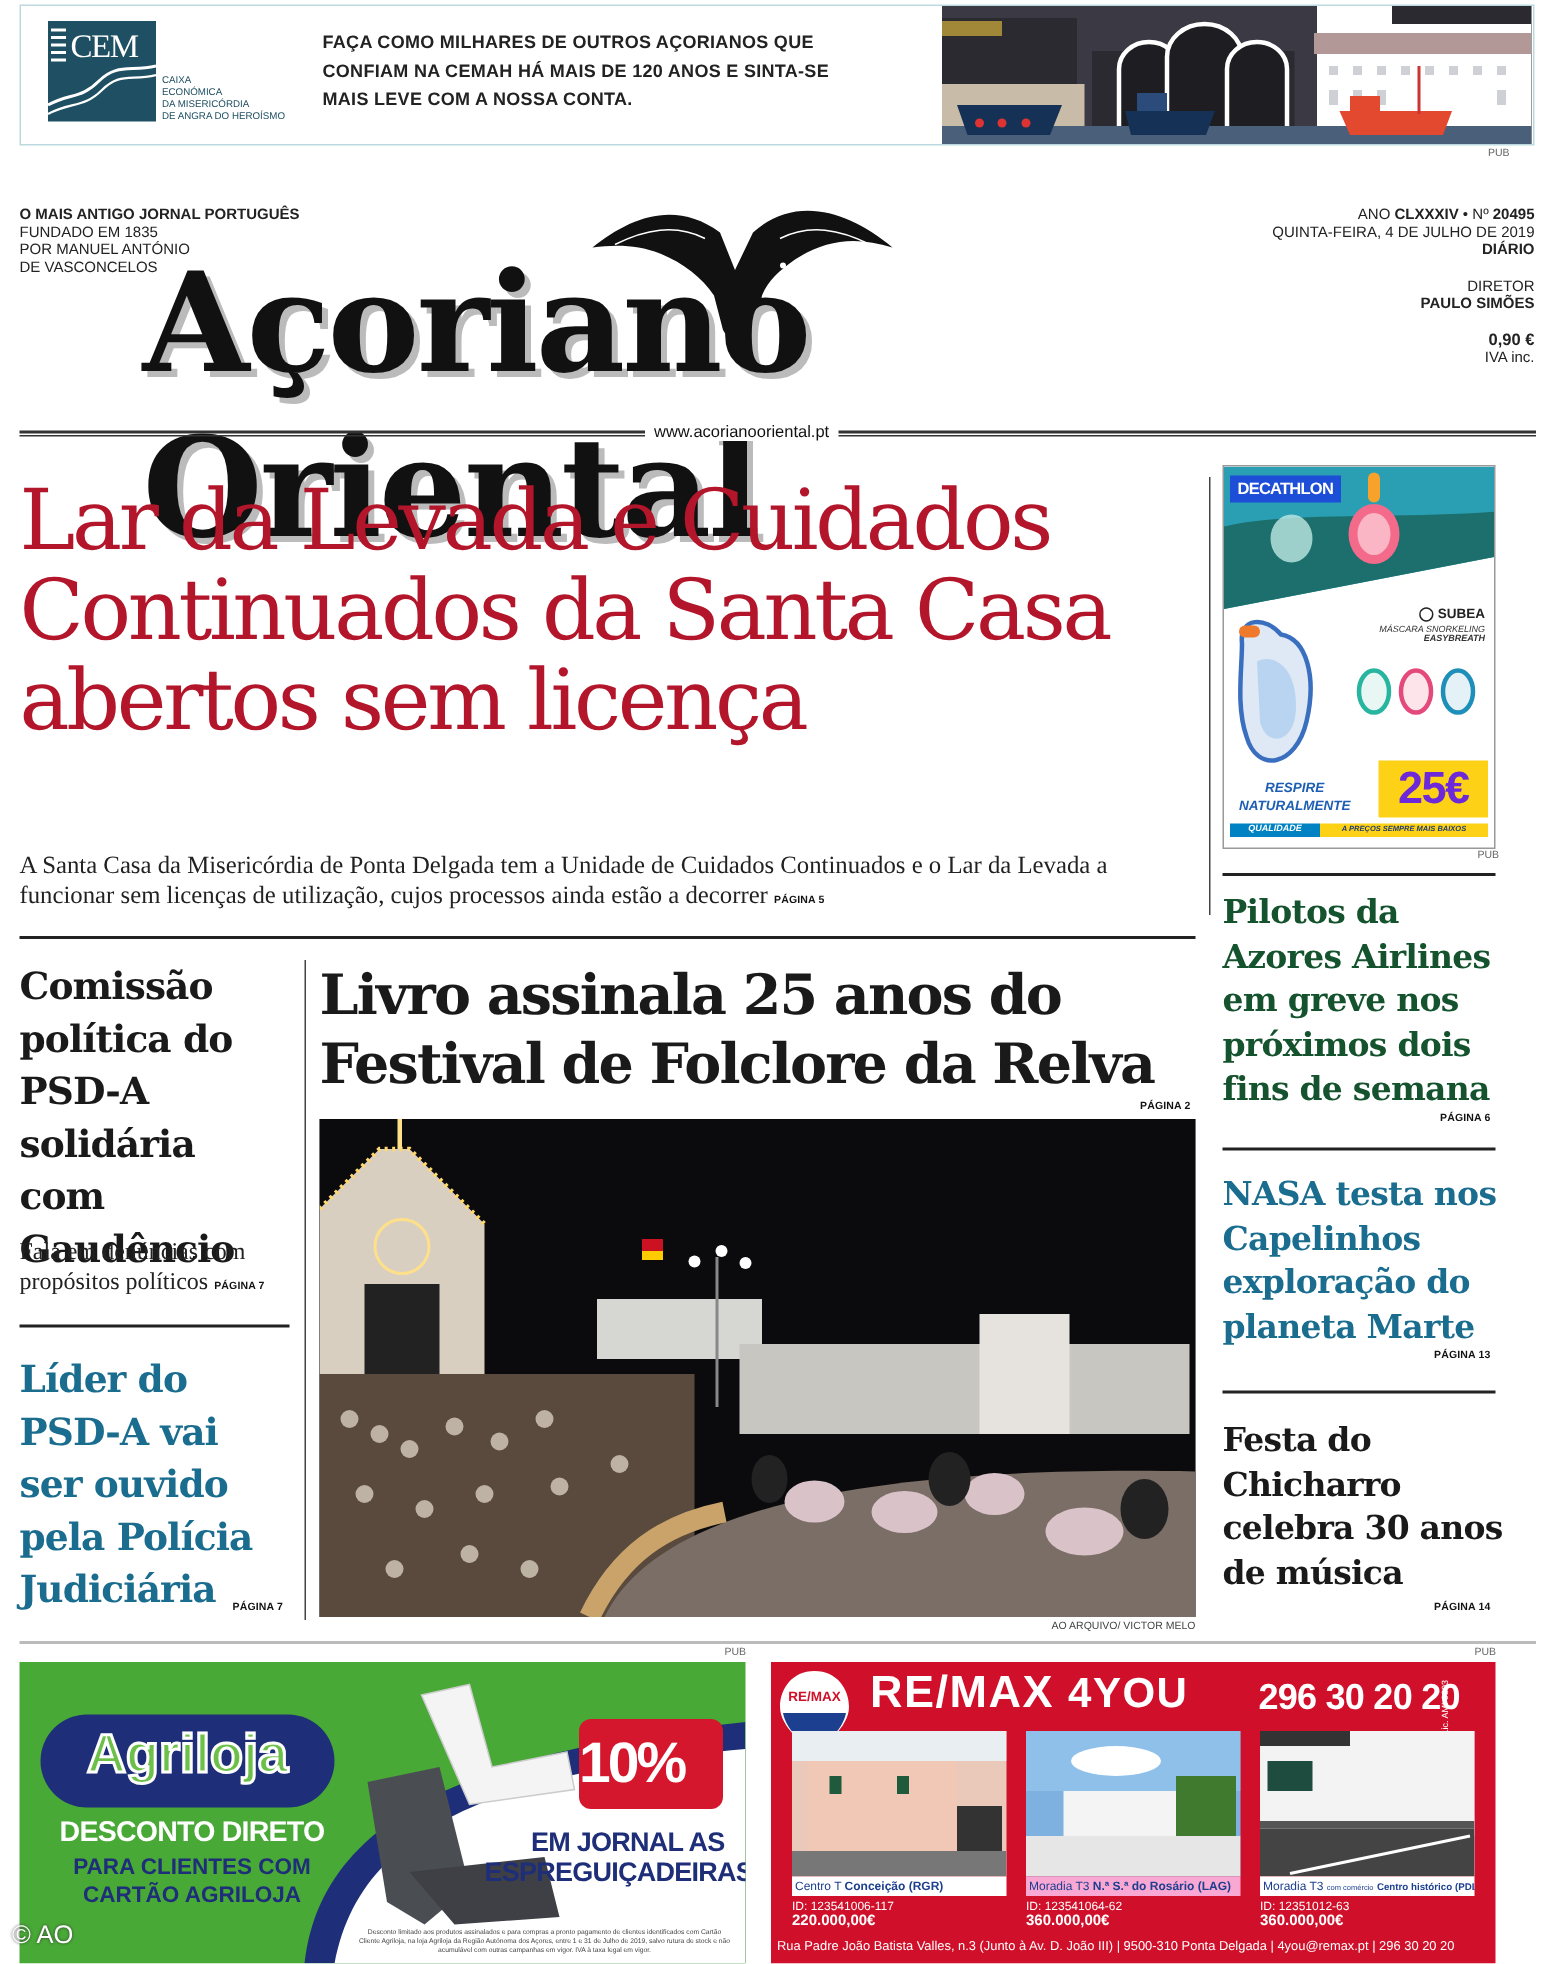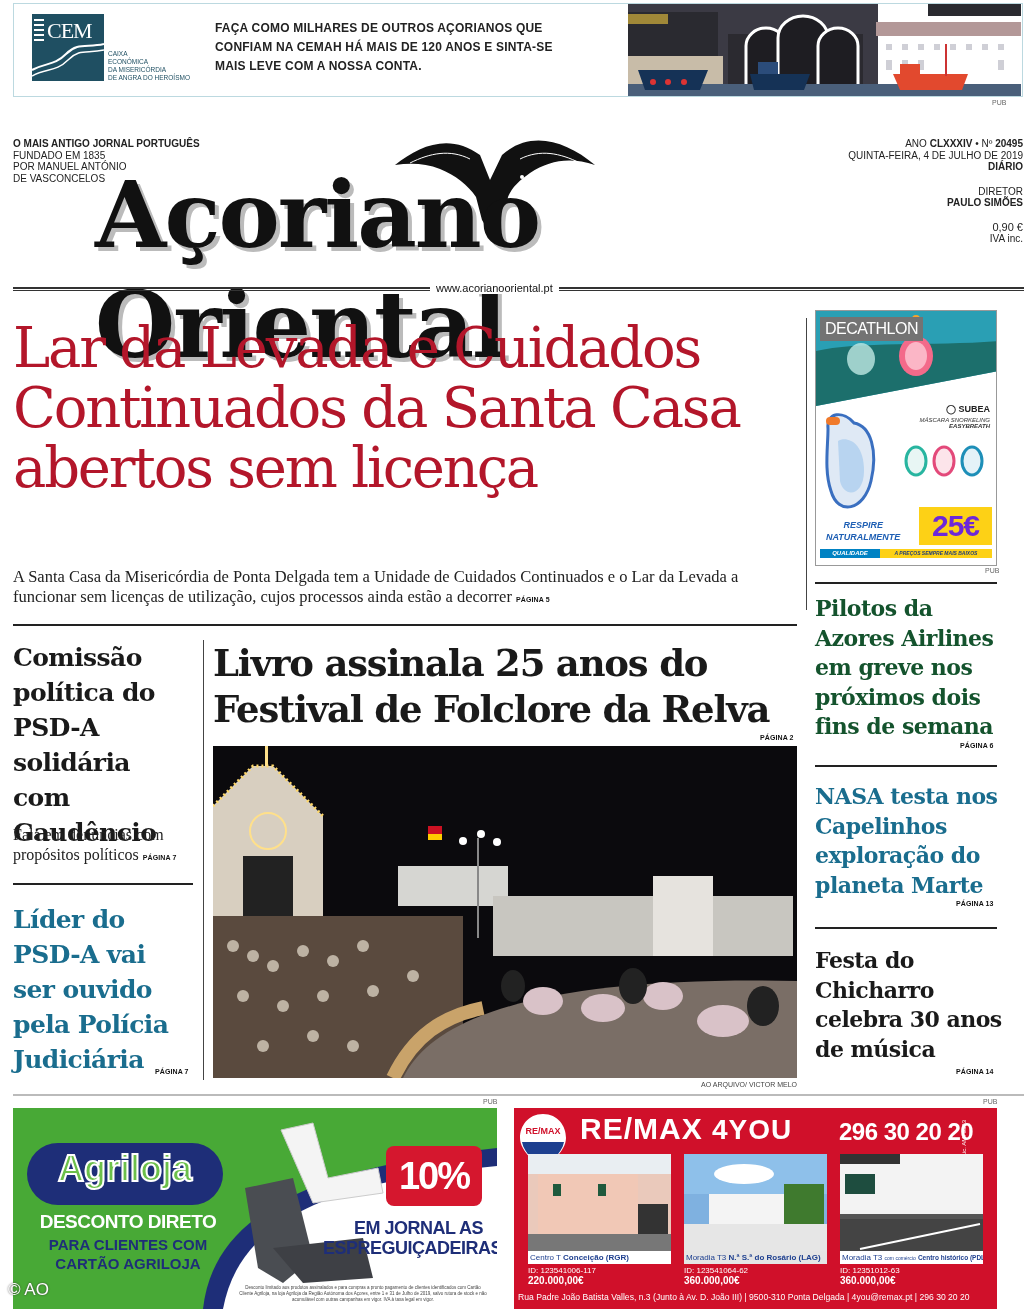--- a/index.html
+++ b/index.html
@@ -130,21 +130,21 @@
   <circle cx="132" cy="52" r="2" fill="#fff"></circle>
 </svg>
 <div id="logo" class="abs">Açoriano Oriental</div>
 
 <div class="abs mh-r">
   <div><span>ANO</span> <b>CLXXXIV</b> <span>•</span> <span>Nº</span> <b>20495</b></div>
   <div>QUINTA-FEIRA, 4 DE JULHO DE 2019</div>
   <div style="font-weight:bold">DIÁRIO</div>
   <div style="margin-top:13px">DIRETOR</div>
   <div style="font-weight:bold">PAULO SIMÕES</div>
-  <div style="margin-top:13px;font-weight:normal;font-size:11px">0,90 €</div>
+  <div style="margin-top:13px;font-weight:bold;font-size:11px">0,90 €</div>
   <div>IVA inc.</div>
 </div>
 
 <div class="abs rule2" style="left:13px;top:287px;width:1011px"></div>
 <div id="url" class="abs">www.acorianooriental.pt</div>
 
 <h1 id="lead-h" class="abs">Lar da Levada e Cuidados Continuados da Santa Casa abertos sem licença</h1>
 <div id="lead-s" class="abs">
   <span>A Santa Casa da Misericórdia de Ponta Delgada tem a Unidade de Cuidados Continuados e o Lar da Levada a funcionar sem licenças de utilização, cujos processos ainda estão a decorrer</span>
   <span class="pg">PÁGINA 5</span>
@@ -227,21 +227,21 @@
     <ellipse cx="100" cy="45" rx="17" ry="20" fill="#f36a8a"></ellipse>
     <ellipse cx="100" cy="45" rx="11" ry="14" fill="#fbb6c6"></ellipse>
     <rect x="96" y="4" width="8" height="20" rx="4" fill="#f7a32b"></rect>
     <path d="M12 118 C10 100 28 100 38 112 C55 115 62 140 55 170 C48 200 22 205 15 180 C8 160 12 135 12 118Z" fill="#dfe9f5" stroke="#3a6fc0" stroke-width="3"></path>
     <path d="M22 130 C30 125 48 130 48 160 C48 185 28 188 24 170Z" fill="#b8d4f0"></path>
     <rect x="10" y="106" width="14" height="8" rx="4" fill="#f07a2b"></rect>
     <ellipse cx="100" cy="150" rx="10" ry="14" fill="#e8f6f4" stroke="#28b5a0" stroke-width="3"></ellipse>
     <ellipse cx="128" cy="150" rx="10" ry="14" fill="#fce4ea" stroke="#e3497a" stroke-width="3"></ellipse>
     <ellipse cx="156" cy="150" rx="10" ry="14" fill="#e4f2f8" stroke="#1e8fb8" stroke-width="3"></ellipse>
   </svg>
-  <div class="abs" style="left:4px;top:6px;background:#737373;color:#fff;font-weight:normal;font-size:16px;padding:3px 5px;letter-spacing:-.5px">DECATHLON</div>
+  <div class="abs" style="left:4px;top:6px;background:#1d4ed8;color:#fff;font-weight:bold;font-size:11px;padding:3px 5px;letter-spacing:-.5px">DECATHLON</div>
   <div class="abs" style="right:6px;top:93px;font-weight:bold;font-size:9px;color:#222">◯ <span>SUBEA</span></div>
   <div class="abs" style="right:6px;top:106px;font-style:italic;font-size:6px;color:#333;text-align:right">
     <div>MÁSCARA SNORKELING</div>
     <div style="font-weight:bold">EASYBREATH</div>
   </div>
   <div class="abs" style="left:10px;top:208px;color:#1e5fb4;font-weight:bold;font-style:italic;font-size:9px;text-align:center;line-height:12px">
     <div>RESPIRE</div>
     <div>NATURALMENTE</div>
   </div>
   <div class="abs" style="left:103px;top:196px;width:73px;height:38px;background:#fdd116;color:#6d28d9;font-weight:bold;font-size:30px;line-height:38px;text-align:center;letter-spacing:-1px">25€</div>
@@ -273,21 +273,21 @@
     <path d="M260 140 L350 130 L360 170 L290 175Z" fill="#3e4045"></path>
     <path d="M268 22 L300 15 L315 70 L365 60 L370 85 L300 95Z" fill="#f4f4f4" stroke="#ccc"></path>
   </svg>
   <div class="abs" style="left:14px;top:35px;width:196px;height:62px;border-radius:31px;background:#1e2e78"></div>
   <div class="abs" style="left:14px;top:40px;width:196px;text-align:center;font-weight:bold;font-size:36px;color:#6cc04a;-webkit-text-stroke:2px #fff">Agriloja</div>
   <div class="abs" style="left:10px;top:103px;width:210px;text-align:center;font-weight:bold;font-size:19px;color:#fff;letter-spacing:-.5px">DESCONTO DIRETO</div>
   <div class="abs" style="left:10px;top:127px;width:210px;text-align:center;font-weight:bold;font-size:15px;color:#1e2e78;line-height:19px">
     <div>PARA CLIENTES COM</div>
     <div>CARTÃO AGRILOJA</div>
   </div>
-  <div class="abs" style="left:373px;top:38px;width:96px;height:60px;background:#d5172e;border-radius:8px;color:#fff;font-weight:bold;font-size:38px;line-height:60px;text-align:center;letter-spacing:-2px">10%</div>
+  <div class="abs" style="left:373px;top:38px;width:96px;height:60px;background:#d5172e;border-radius:8px;color:#fff;font-weight:bold;font-size:38px;line-height:60px;text-align:left;letter-spacing:-2px">10%</div>
   <div class="abs" style="left:310px;top:110px;width:160px;text-align:right;font-weight:bold;font-size:18px;line-height:20px;color:#1e2e78;letter-spacing:-.5px">
     <div>EM JORNAL AS</div>
     <div>ESPREGUIÇADEIRAS</div>
   </div>
   <div class="abs" style="left:225px;top:177px;width:250px;font-size:4.5px;line-height:6px;color:#444;text-align:center">Desconto limitado aos produtos assinalados e para compras a pronto pagamento de clientes identificados com Cartão Cliente Agriloja, na loja Agriloja da Região Autónoma dos Açores, entre 1 e 31 de Julho de 2019, salvo rutura de stock e não acumulável com outras campanhas em vigor. IVA à taxa legal em vigor.</div>
 </div>
 <div class="abs" style="left:8px;top:1280px;font-size:17px;color:#fff;text-shadow:0 0 2px #333">© AO</div>
 
 <div class="pub" style="left:983px;top:1098px">PUB</div>
 <div id="remax" class="abs">
@@ -324,21 +324,21 @@
         <rect width="143" height="70" fill="#f3f3f3"></rect>
         <rect x="0" y="0" width="60" height="10" fill="#333"></rect>
         <rect x="5" y="20" width="30" height="20" fill="#1e4d3f"></rect>
         <rect x="0" y="60" width="143" height="5" fill="#555"></rect>
         <rect x="0" y="65" width="143" height="32" fill="#444"></rect>
         <line x1="20" y1="95" x2="140" y2="70" stroke="#fff" stroke-width="2"></line>
       </svg>
   </div>
 
   <div class="abs" style="left:14px;top:143px;width:143px;height:13px;background:#fff;color:#1d3f8f;font-size:8px;line-height:13px;padding-left:2px;white-space:nowrap;overflow:hidden"><span>Centro T</span> <b>Conceição (RGR)</b></div>
-  <div class="abs" style="left:170px;top:143px;width:143px;height:13px;background:#e5e5e5;color:#1d3f8f;font-size:8px;line-height:13px;padding-left:2px;white-space:nowrap;overflow:hidden"><span>Moradia T3</span> <b>N.ª S.ª do Rosário (LAG)</b></div>
+  <div class="abs" style="left:170px;top:143px;width:143px;height:13px;background:#f9a8d4;color:#1d3f8f;font-size:8px;line-height:13px;padding-left:2px;white-space:nowrap;overflow:hidden"><span>Moradia T3</span> <b>N.ª S.ª do Rosário (LAG)</b></div>
   <div class="abs" style="left:326px;top:143px;width:143px;height:13px;background:#fff;color:#1d3f8f;font-size:8px;line-height:13px;padding-left:2px;white-space:nowrap;overflow:hidden"><span>Moradia T3</span> <span style="font-size:5px">com comércio</span> <b style="font-size:6.5px">Centro histórico (PDL)</b></div>
 
   <div class="abs" style="left:14px;top:158px;font-size:8px;line-height:10px">
       <div>ID: 123541006-117</div>
       <div style="font-weight:bold;font-size:10px">220.000,00€</div>
     </div>
   <div class="abs" style="left:170px;top:158px;font-size:8px;line-height:10px">
       <div>ID: 123541064-62</div>
       <div style="font-weight:bold;font-size:10px">360.000,00€</div>
     </div>

